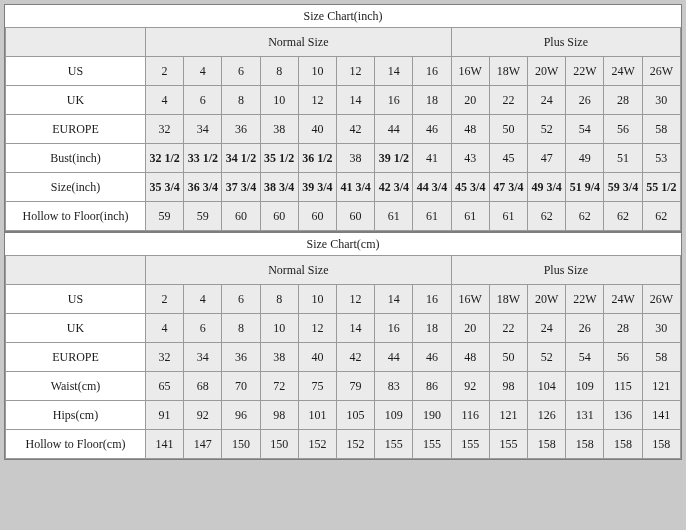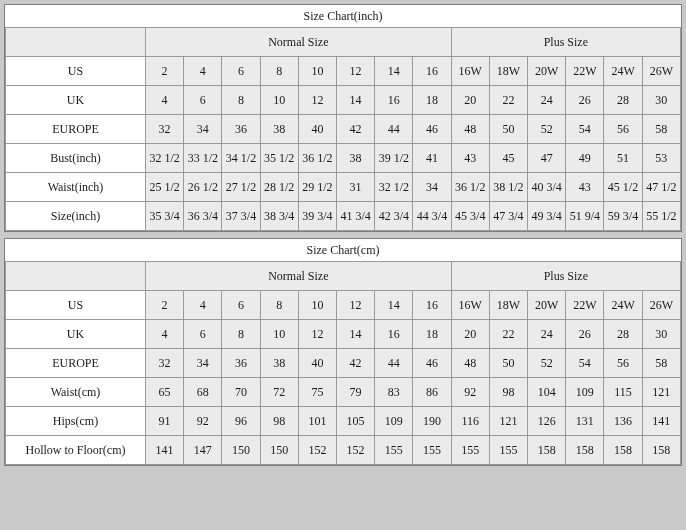--- a/index.html
+++ b/index.html
@@ -10,21 +10,20 @@
     height: 530px;
     font-family: "Liberation Serif", serif;
   }
   #page {
     width: 686px;
     height: 530px;
     box-sizing: border-box;
     padding: 4px 4px;
     display: flex;
     flex-direction: column;
-    gap: 6px;
     background: #c9c9c9;
   }
   .chart-block {
     background: #ffffff;
     border: 1px solid #7d7d7d;
     box-sizing: border-box;
   }
   table.size-table {
     border-collapse: collapse;
     width: 100%;
@@ -58,21 +57,21 @@
     background: #ffffff !important;
     width: 140px;
     margin-top: 32px;
   }
   .shade {
     background: #ebebeb !important;
   }
   .blank {
     background: #ebebeb !important;
   }
-  .narrow { font-size: 11px; }
+  .narrow { font-size: 11px; font-weight: bold; }
 </style>
 </head>
 <body>
 
 <div id="page">
   <div class="chart-block">
     <table class="size-table">
       <colgroup>
         <col style="width:140px">
         <col span="14">
@@ -148,53 +147,53 @@
             <td class="shade narrow">39 1/2</td>
             <td class="shade">41</td>
             <td class="shade">43</td>
             <td class="shade">45</td>
             <td class="shade">47</td>
             <td class="shade">49</td>
             <td class="shade">51</td>
             <td class="shade">53</td>
           </tr>
           <tr>
-            <td class="rowlabel">Waist(inch)</td>
-            <td class="shade narrow">25 1/2</td>
-            <td class="shade narrow">26 1/2</td>
-            <td class="shade narrow">27 1/2</td>
-            <td class="shade narrow">28 1/2</td>
-            <td class="shade narrow">29 1/2</td>
-            <td class="shade">31</td>
-            <td class="shade narrow">32 1/2</td>
-            <td class="shade">34</td>
-            <td class="shade narrow">36 1/2</td>
-            <td class="shade narrow">38 1/2</td>
-            <td class="shade narrow">40 3/4</td>
-            <td class="shade">43</td>
-            <td class="shade narrow">45 1/2</td>
-            <td class="shade narrow">47 1/2</td>
-          </tr>
-          <tr>
             <td class="rowlabel">Size(inch)</td>
             <td class="shade narrow">35 3/4</td>
             <td class="shade narrow">36 3/4</td>
             <td class="shade narrow">37 3/4</td>
             <td class="shade narrow">38 3/4</td>
             <td class="shade narrow">39 3/4</td>
             <td class="shade narrow">41 3/4</td>
             <td class="shade narrow">42 3/4</td>
             <td class="shade narrow">44 3/4</td>
             <td class="shade narrow">45 3/4</td>
             <td class="shade narrow">47 3/4</td>
             <td class="shade narrow">49 3/4</td>
             <td class="shade narrow">51 9/4</td>
             <td class="shade narrow">59 3/4</td>
             <td class="shade narrow">55 1/2</td>
           </tr>
+          <tr>
+            <td class="rowlabel">Hollow to Floor(inch)</td>
+            <td class="shade">59</td>
+            <td class="shade">59</td>
+            <td class="shade">60</td>
+            <td class="shade">60</td>
+            <td class="shade">60</td>
+            <td class="shade">60</td>
+            <td class="shade">61</td>
+            <td class="shade">61</td>
+            <td class="shade">61</td>
+            <td class="shade">61</td>
+            <td class="shade">62</td>
+            <td class="shade">62</td>
+            <td class="shade">62</td>
+            <td class="shade">62</td>
+          </tr>
         </tbody>
     </table>
   </div>
 
   <div class="chart-block">
     <table class="size-table">
       <colgroup>
         <col style="width:140px">
         <col span="14">
       </colgroup>

